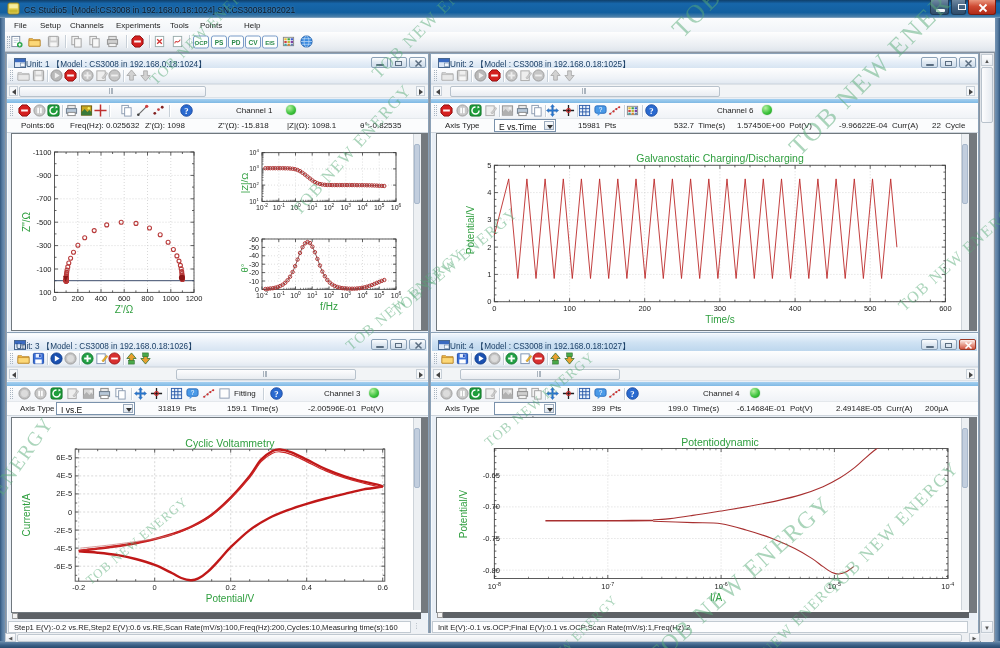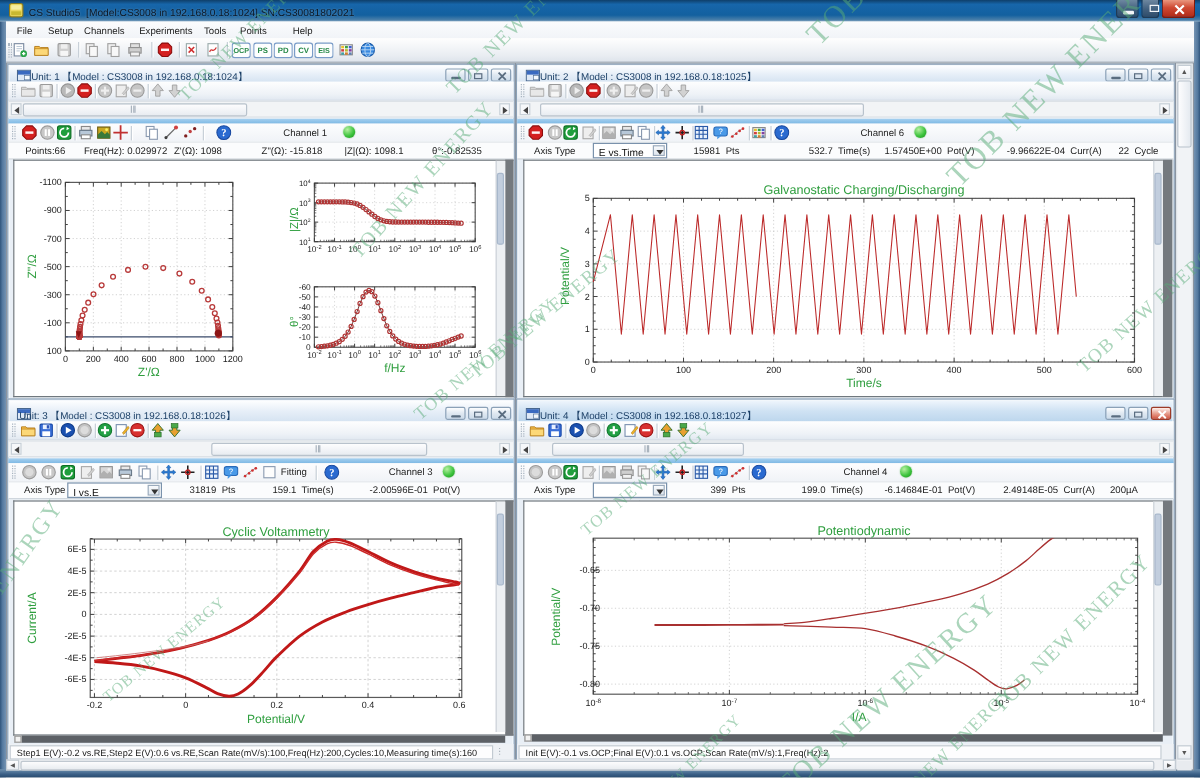--- a/index.html
+++ b/index.html
@@ -307,21 +307,21 @@
   </svg>
 <div class="sep" style="position:absolute;left:168.5px;top:105px;width:1px;height:12px;"></div>
 <svg width="13" height="13" viewBox="0 0 14 14" style="position:absolute;left:180px;top:104px">
     <circle cx="7" cy="7" r="6.2" fill="#2a6ad0" stroke="#1a4aa0"></circle>
     <text x="7" y="10.4" font-size="9.5" font-weight="bold" fill="#fff" text-anchor="middle" font-family="Liberation Serif">?</text>
   </svg>
 <div class="t" style="left:236px;top:106px;font-size:8px;color:#222">Channel 1</div>
 <div class="led" style="left:286px;top:105px"></div>
 <div style="position:absolute;left:7px;top:118px;width:421px;height:15px;background:#fbfcfd;border-top:1px solid #e4e8ec;border-bottom:1px solid #cfd6dd"></div>
 <div class="t" style="left:21px;top:121px;font-size:8px;color:#222">Points:66</div>
-<div class="t" style="left:70px;top:121px;font-size:8px;color:#222">Freq(Hz): 0.029972</div>
+<div class="t" style="left:70px;top:121px;font-size:8px;color:#222">Freq(Hz): 0.025632</div>
 <div class="t" style="left:145px;top:121px;font-size:8px;color:#222">Z'(Ω): 1098</div>
 <div class="t" style="left:218px;top:121px;font-size:8px;color:#222">Z"(Ω): -15.818</div>
 <div class="t" style="left:287px;top:121px;font-size:8px;color:#222">|Z|(Ω): 1098.1</div>
 <div class="t" style="left:360px;top:121px;font-size:8px;color:#222">θ°:-0.82535</div>
 <div style="position:absolute;left:11px;top:133px;width:417px;height:198px;background:#fff;border:1px solid #70787e;border-right:none"></div>
 <div style="position:absolute;left:421px;top:133px;width:7px;height:198px;background:#74797e"></div>
 <div style="position:absolute;left:431px;top:68px;width:547px;height:16px;background:linear-gradient(#fefefe,#eef2f7 70%,#e2e9f1);border-bottom:1px solid #d5dde6"></div>
 <div class="grip" style="position:absolute;left:434px;top:70px;width:3px;height:11px;"></div>
 <svg width="13" height="13" viewBox="0 0 14 14" style="position:absolute;left:441px;top:69px">
     <path d="M1 4 h4 l1 1 h7 v7 h-12 z" fill="#d8d8d8" stroke="#a8a8a8" stroke-width="0.8"></path>

